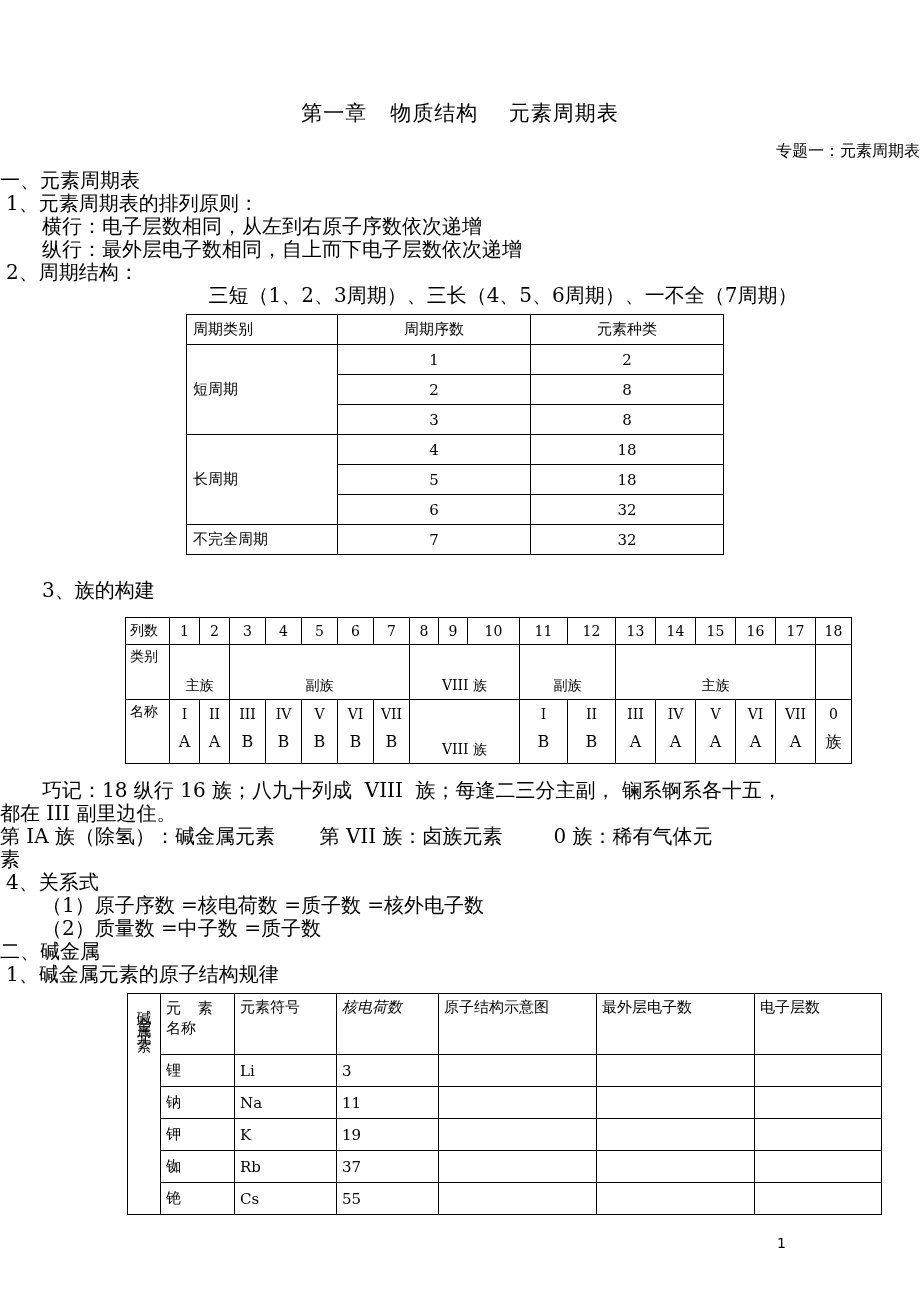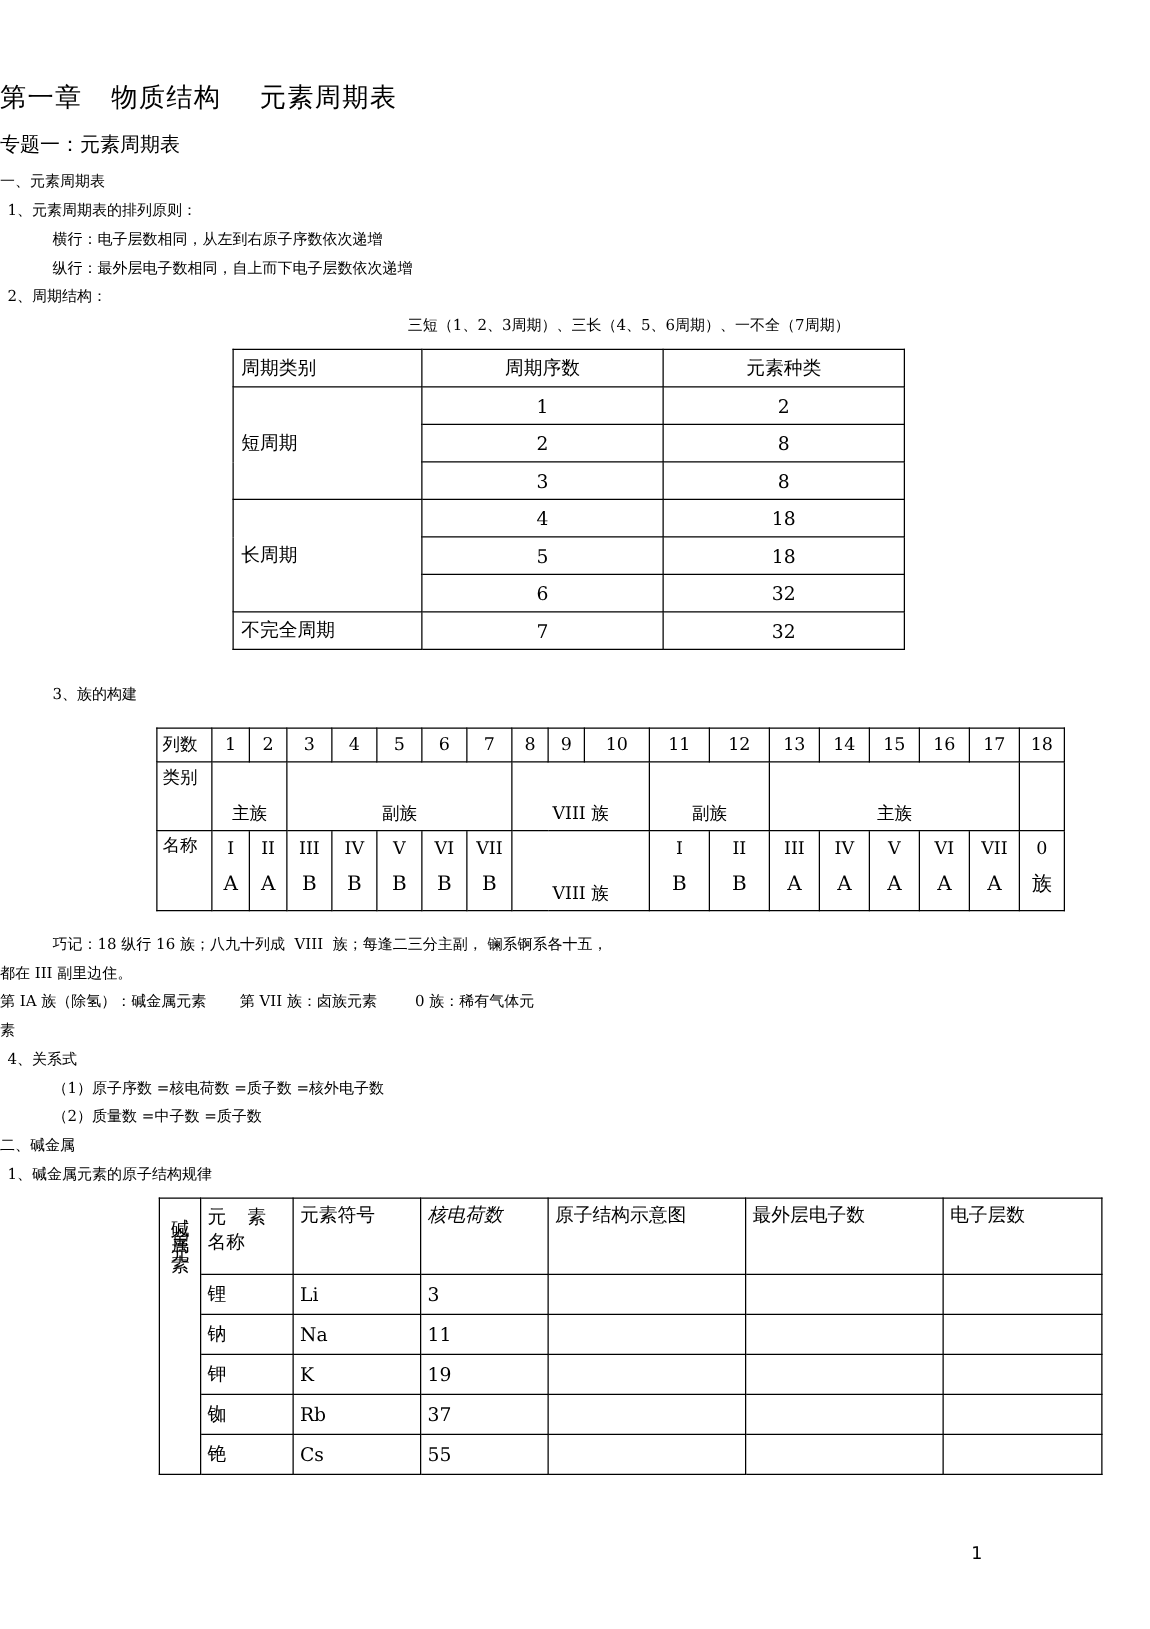--- a/index.html
+++ b/index.html
@@ -18,36 +18,37 @@
   .page {
     position: relative;
     width: 920px;
     height: 1303px;
     box-sizing: border-box;
     padding: 0;
   }
 
   
   .doc-title {
+    text-align: center;
     font-size: 21px;
     letter-spacing: 1px;
     margin: 0;
-    padding-top: 64px;
+    padding-top: 99px;
     font-weight: normal;
     white-space: pre;
   }
   .doc-subtitle {
-    text-align: left;
+    text-align: right;
     font-size: 16px;
     margin: 0;
     padding-top: 14px;
     white-space: pre;
   }
   .line {
-    font-size: 12px;
+    font-size: 20px;
     line-height: 23px;
     white-space: pre;
     margin: 0;
   }
   .ind0 { padding-left: 6px; }
   .ind1 { padding-left: 42px; }
   .ind2 { }
   .ind-threeshort { padding-left: 86px; text-align: center; }
   .gap-sm { height: 7px; }
   .gap-md { height: 15px; }

